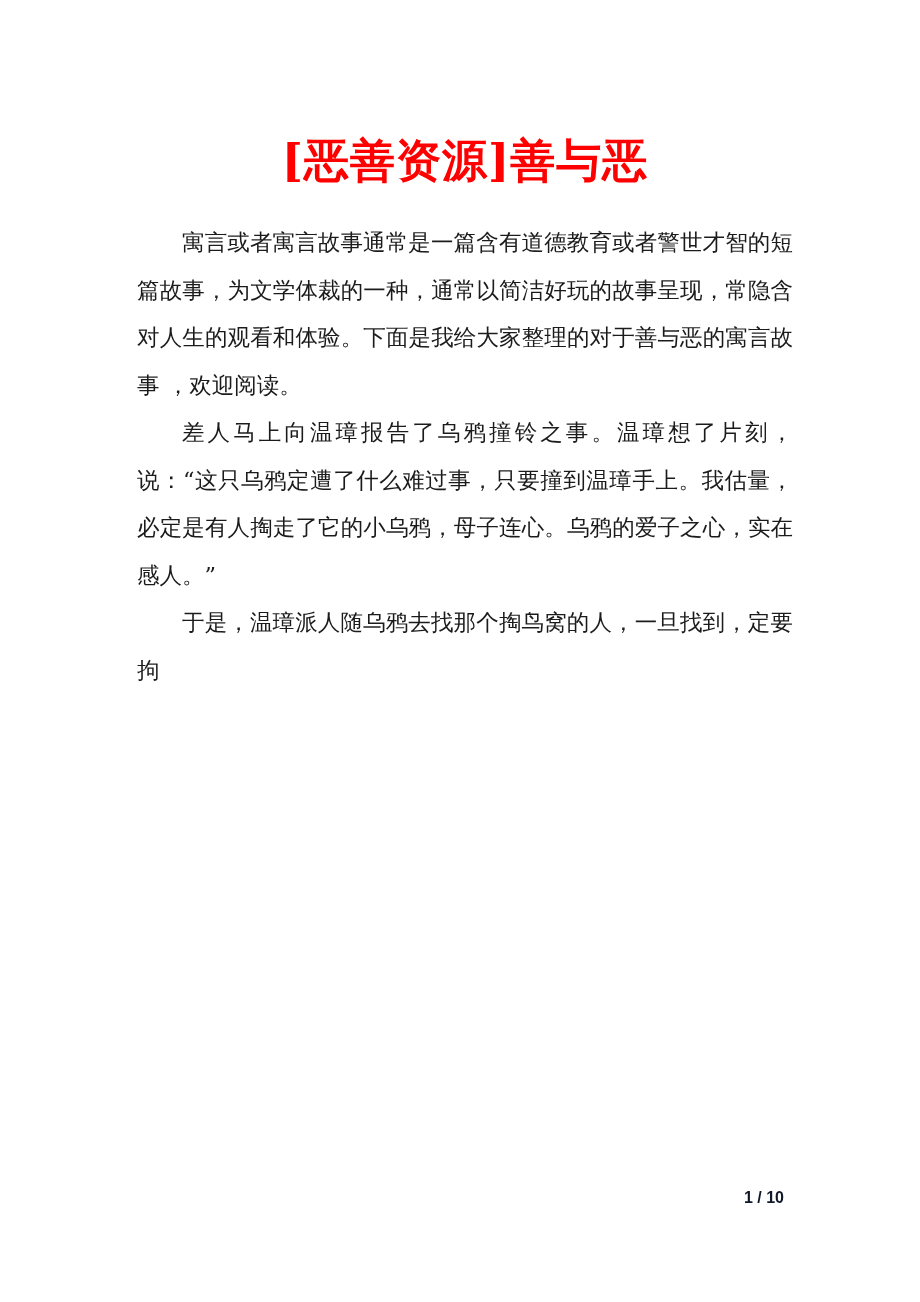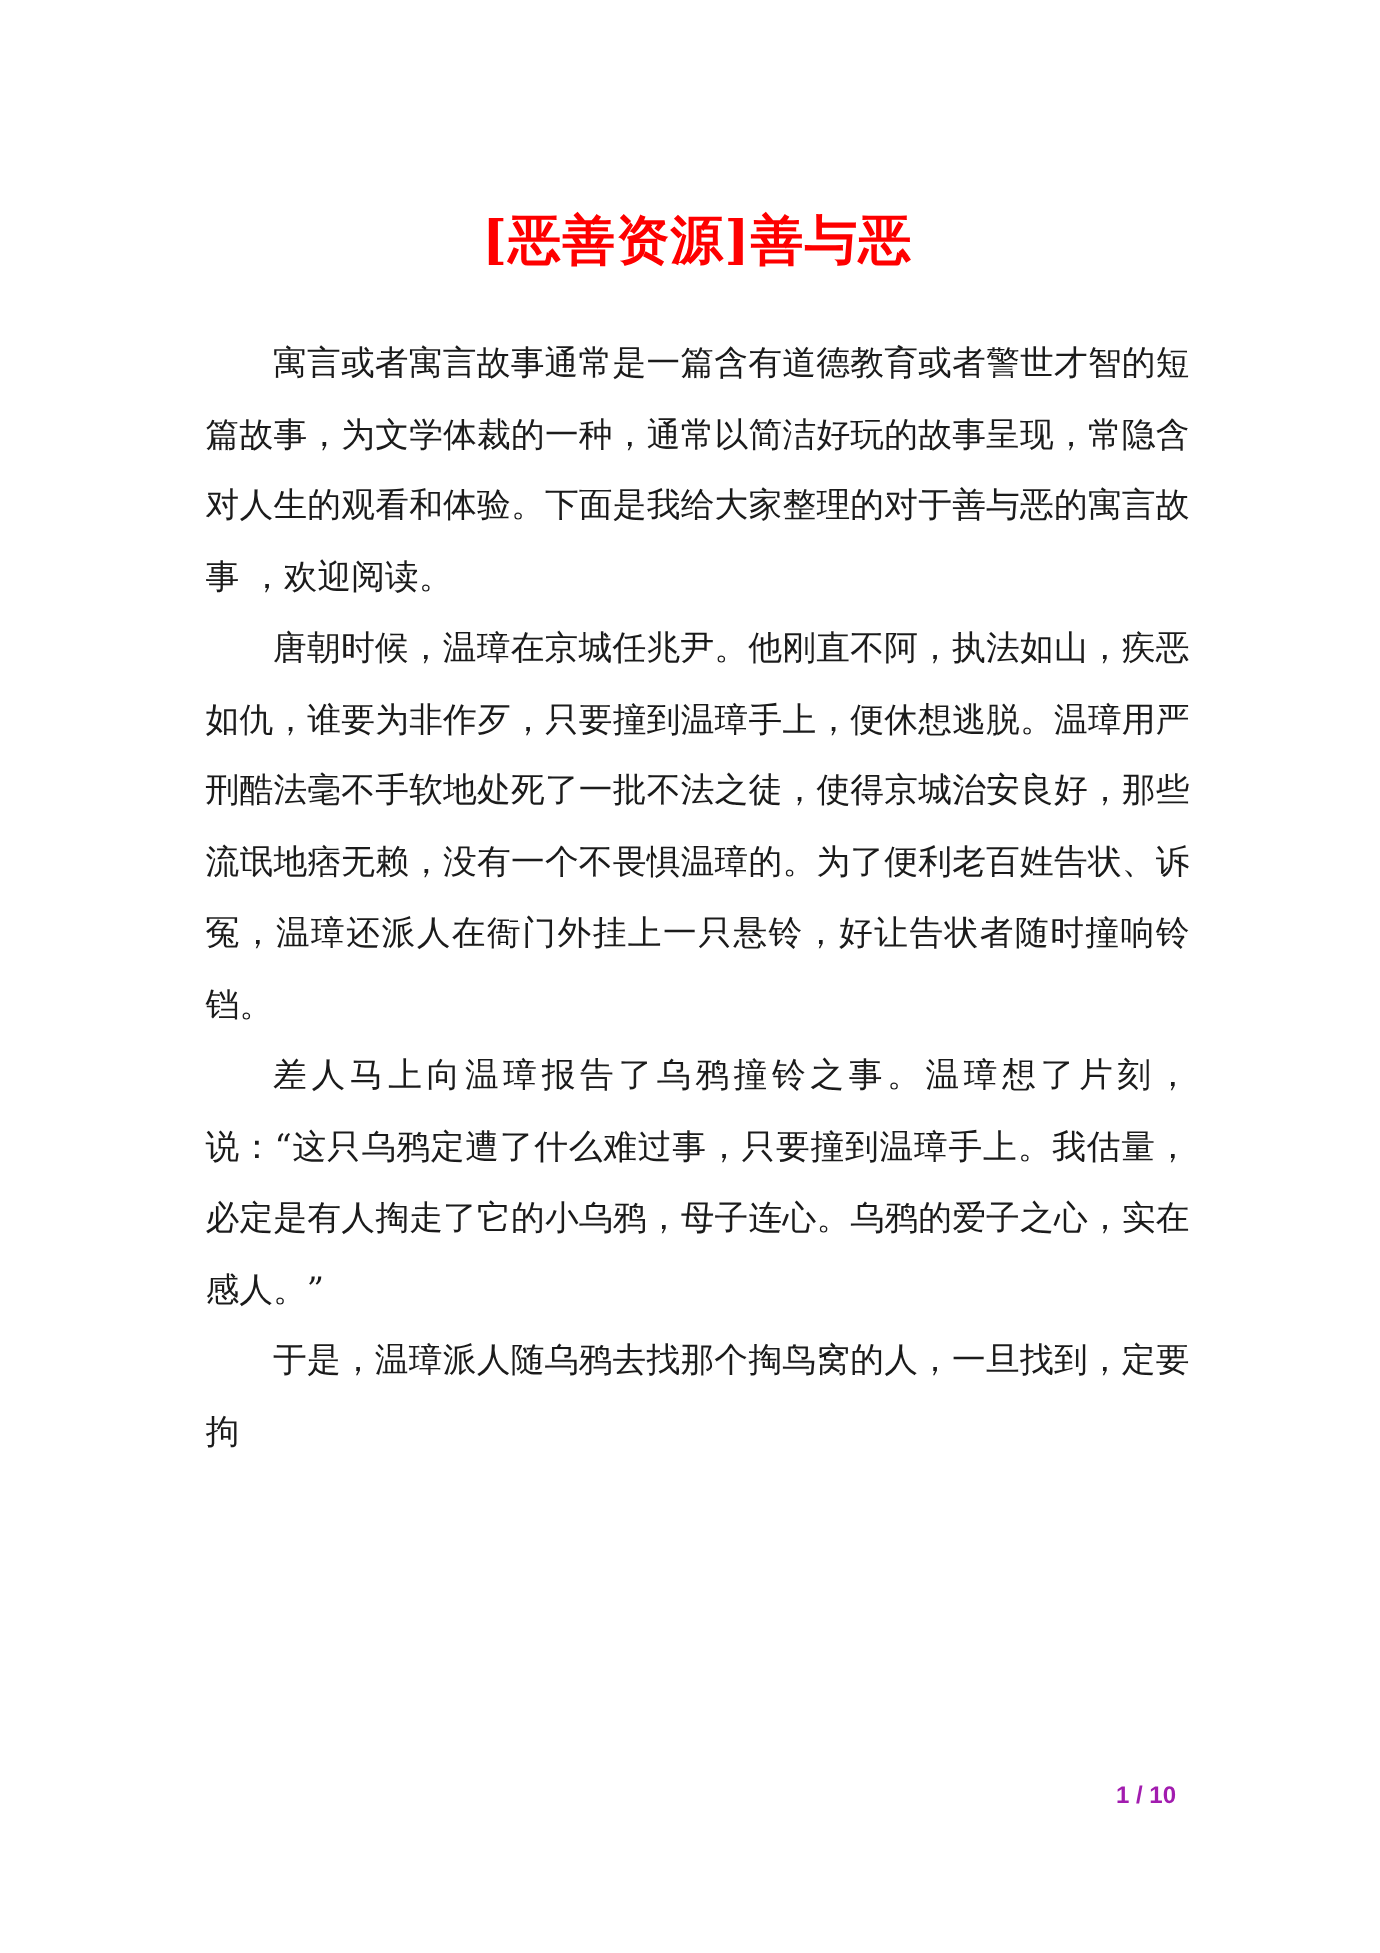--- a/index.html
+++ b/index.html
@@ -14,21 +14,21 @@
     background: #ffffff;
     overflow: hidden;
     font-family: "DejaVu Serif", "Liberation Serif", serif;
   }
   .doc-title {
     position: absolute;
     top: 139px;
     left: 137px;
     width: 656px;
     margin: 0;
-    font-size: 35px;
+    font-size: 45px;
     line-height: 44px;
     font-weight: bold;
     text-align: center;
     color: #fe0000;
     letter-spacing: 1px;
     white-space: nowrap;
   }
   .doc-body {
     position: absolute;
     top: 219px;
@@ -49,30 +49,29 @@
     text-indent: 2em;
   }
   .page-number {
     position: absolute;
     top: 1188px;
     right: 136px;
     font-family: "Liberation Sans", "DejaVu Sans", sans-serif;
     font-size: 16px;
     line-height: 20px;
     font-weight: bold;
-    color: #a21caf;
+    color: #0f172a;
   }
 </style>
 </head>
 <body>
 
 <div class="page">
   <h1 class="doc-title">[恶善资源]善与恶</h1>
 
   <div class="doc-body">
       <p class="para indent">寓言或者寓言故事通常是一篇含有道德教育或者警世才智的短篇故事，为文学体裁的一种，通常以简洁好玩的故事呈现，常隐含对人生的观看和体验。下面是我给大家整理的对于善与恶的寓言故事 ，欢迎阅读。</p>
-      <p class="para indent">唐朝时候，温璋在京城任兆尹。他刚直不阿，执法如山，疾恶如仇，谁要为非作歹，只要撞到温璋手上，便休想逃脱。温璋用严刑酷法毫不手软地处死了一批不法之徒，使得京城治安良好，那些流氓地痞无赖，没有一个不畏惧温璋的。为了便利老百姓告状、诉冤，温璋还派人在衙门外挂上一只悬铃，好让告状者随时撞响铃铛。</p>
       <p class="para indent">差人马上向温璋报告了乌鸦撞铃之事。温璋想了片刻，说：“这只乌鸦定遭了什么难过事，只要撞到温璋手上。我估量，必定是有人掏走了它的小乌鸦，母子连心。乌鸦的爱子之心，实在感人。”</p>
       <p class="para indent">于是，温璋派人随乌鸦去找那个掏鸟窝的人，一旦找到，定要拘</p>
     </div>
 
   <div class="page-number">1 / 10</div>
 </div>
 
 </body></html>

